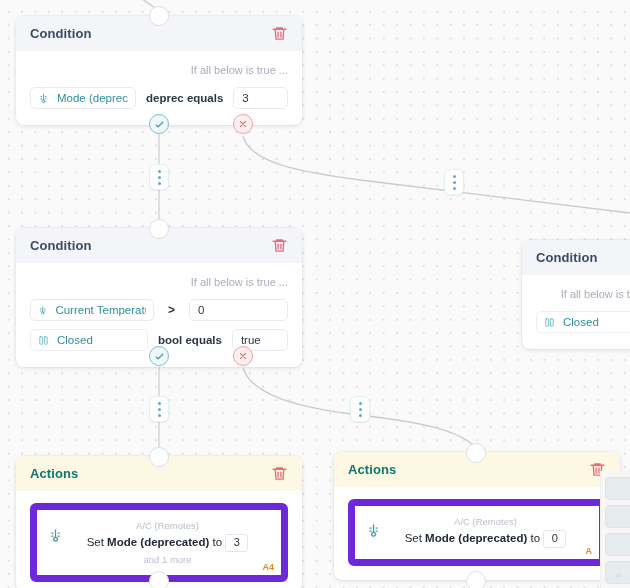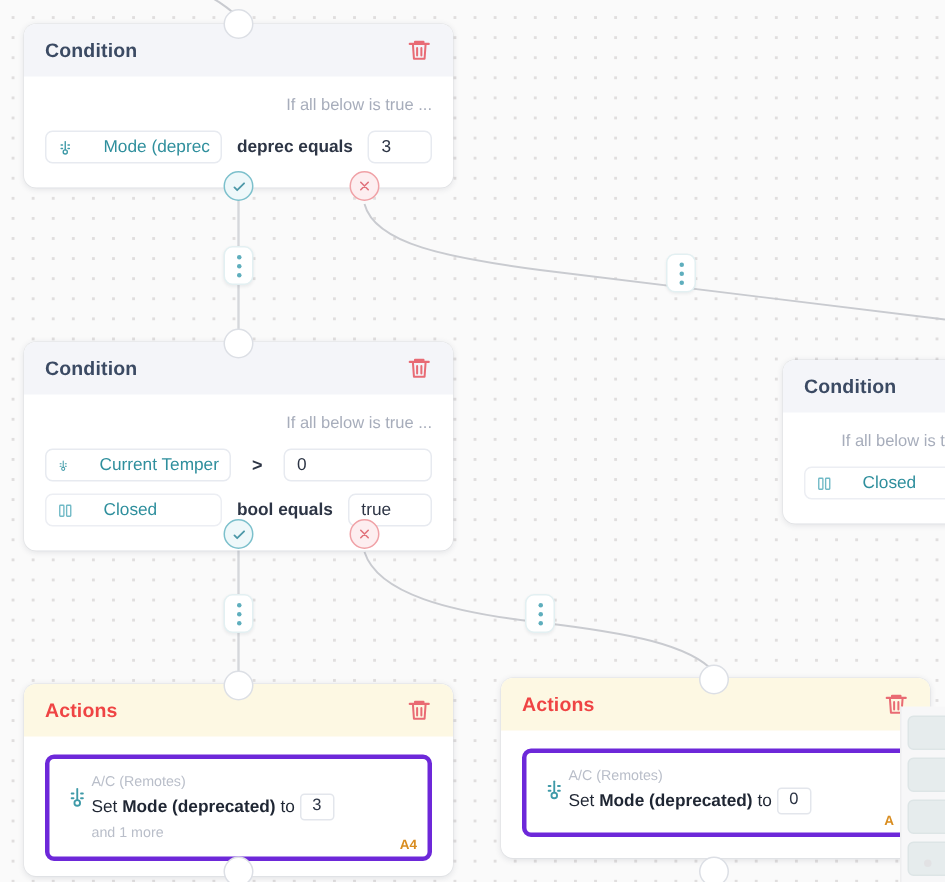--- a/index.html
+++ b/index.html
@@ -32,39 +32,39 @@
     display:flex;align-items:center;justify-content:space-between;
     padding:0 14px;
     box-sizing:border-box;
   }
   .card-head.cond{background:#f4f5f9;}
   .card-head.act{background:#fdf8e3;}
   .card-title{
     font-size:13px;font-weight:bold;letter-spacing:.1px;
   }
   .card-title.cond{color:#3b4a63;}
-  .card-title.act{color:#ef4444;}
+  .card-title.act{color:#0f766e;}
   .trash{
     width:17px;height:17px;display:block;cursor:pointer;opacity:.95;
   }
   .card-body{
     padding:13px 14px 16px 14px;
     background:transparent;
     position:relative;
   }
   .ifline{
     font-size:11px;color:#a7adbb;margin:0 0 11px 2px;text-align:right;
   }
   .row{display:flex;align-items:center;margin-bottom:8px;}
   .row:last-child{margin-bottom:0;}
   .chip{
     height:22px;min-width:92px;max-width:118px;
     box-sizing:border-box;
     border:1px solid #e7eaf0;border-radius:5px;background:#fff;
-    display:flex;align-items:center;gap:20px;
+    display:flex;align-items:center;gap:8px;
     padding:0 7px;
     font-size:11.5px;color:#2f8f9d;
     overflow:hidden;white-space:nowrap;
     flex:0 0 auto;
   }
   .chip.wide{max-width:124px;}
   .chip.plain{border-color:#eceef3;}
   .chip .lbl{overflow:hidden;text-overflow:clip;white-space:nowrap;}
   .op{
     font-size:11.5px;color:#2d3545;font-weight:bold;
@@ -73,24 +73,25 @@
   .op.sym{font-weight:bold;font-size:12px;margin:0 14px;}
   .val{
     flex:1 1 auto;height:22px;box-sizing:border-box;
     border:1px solid #e7eaf0;border-radius:5px;background:#fff;
     display:flex;align-items:center;padding:0 8px;
     font-size:11.5px;color:#2d3545;
     min-width:30px;
   }
   
   .act-item{
-    border:3px solid #6d28d9;border-radius:6px;background:#fff;
+    border:7px solid #6d28d9;border-radius:6px;background:#fff;
     padding:9px 11px 8px 11px;
     display:flex;align-items:flex-start;gap:2px;
     position:relative;
+    text-align:center;
   }
   .act-ico{flex:0 0 auto;margin-top:9px;}
   .act-txt{flex:1 1 auto;min-width:0;}
   .act-sub{font-size:9.5px;color:#b9bec9;line-height:1.5;}
   .act-main{font-size:11.5px;color:#1f2633;line-height:1.6;white-space:nowrap;}
   .act-main b{font-weight:bold;}
   .act-more{font-size:9.5px;color:#b9bec9;line-height:1.6;}
   .inlineval{
     display:inline-flex;align-items:center;justify-content:center;
     min-width:13px;height:16px;padding:0 4px;

